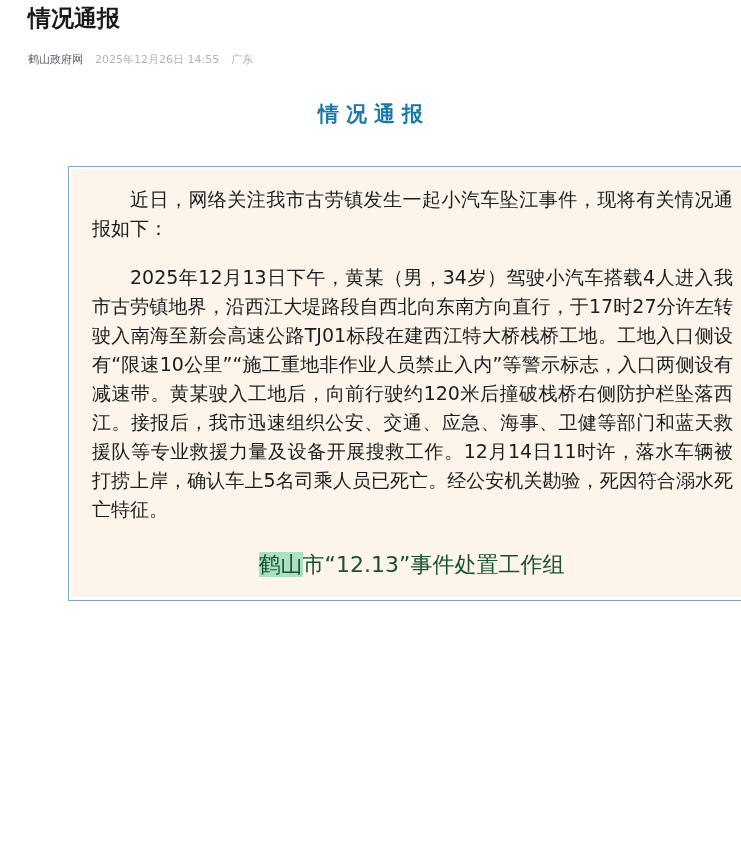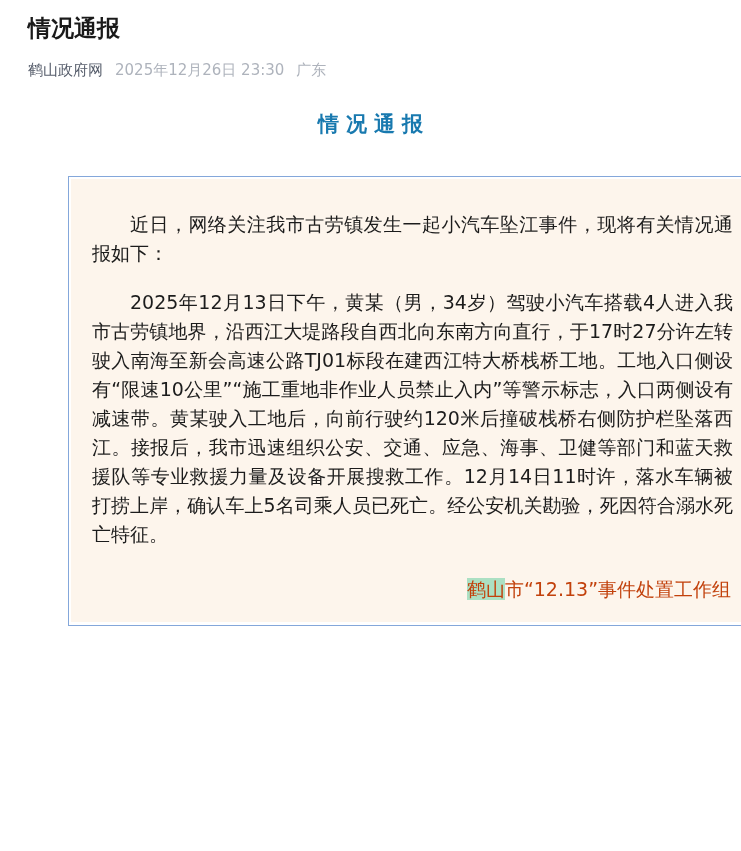--- a/index.html
+++ b/index.html
@@ -8,33 +8,33 @@
     background: #ffffff;
   }
   body {
     width: 741px;
     height: 851px;
     overflow: hidden;
     font-family: "DejaVu Sans", "Liberation Sans", sans-serif;
     -webkit-font-smoothing: antialiased;
   }
   .page {
-    padding: 13px 28px 0 28px;
+    padding: 3px 28px 0 28px;
     box-sizing: border-box;
   }
   .page-title {
     font-size: 23px;
     font-weight: bold;
     color: #1a1a1a;
     margin: 0;
     line-height: 30px;
   }
   .meta-row {
     margin-top: 17px;
-    font-size: 15px;
+    font-size: 11px;
     line-height: 20px;
     color: #aeb3bc;
     display: flex;
     align-items: baseline;
   }
   .meta-source {
     color: #565d6b;
     margin-right: 12px;
   }
   .meta-datetime {
@@ -56,49 +56,49 @@
     box-sizing: border-box;
     border: 1px solid #84a7da;
     background: #ffffff;
   }
   .notice-inner {
     margin: 2px 9px 3px 2px;
     background: #fdf5ec;
     padding: 16px 21px 16px 21px;
   }
   .notice-inner p {
-    margin: 15px 0 20px 0;
+    margin: 0 0 20px 0;
     font-size: 19px;
     line-height: 29px;
     color: #1c1c1c;
     text-indent: 2em;
     text-align: justify;
   }
   .signature {
     margin-top: 24px;
-    text-align: right;
-    font-size: 19px;
+    text-align: center;
+    font-size: 22px;
     line-height: 33px;
-    color: #c2410c;
+    color: #14532d;
     padding-right: 2px;
   }
   .sig-highlight {
     background: #ace0c3;
   }
 </style>
 </head>
 <body>
 
 <div class="page">
 
   <h1 class="page-title">情况通报</h1>
 
   <div class="meta-row">
     <span class="meta-source">鹤山政府网</span>
-    <span class="meta-datetime">2025年12月26日 23:30</span>
+    <span class="meta-datetime">2025年12月26日 14:55</span>
     <span class="meta-region">广东</span>
   </div>
 
   <div class="notice-heading">情况通报</div>
 
   <div class="notice-box">
     <div class="notice-inner">
 
       <p>近日，网络关注我市古劳镇发生一起小汽车坠江事件，现将有关情况通报如下：</p>
 

